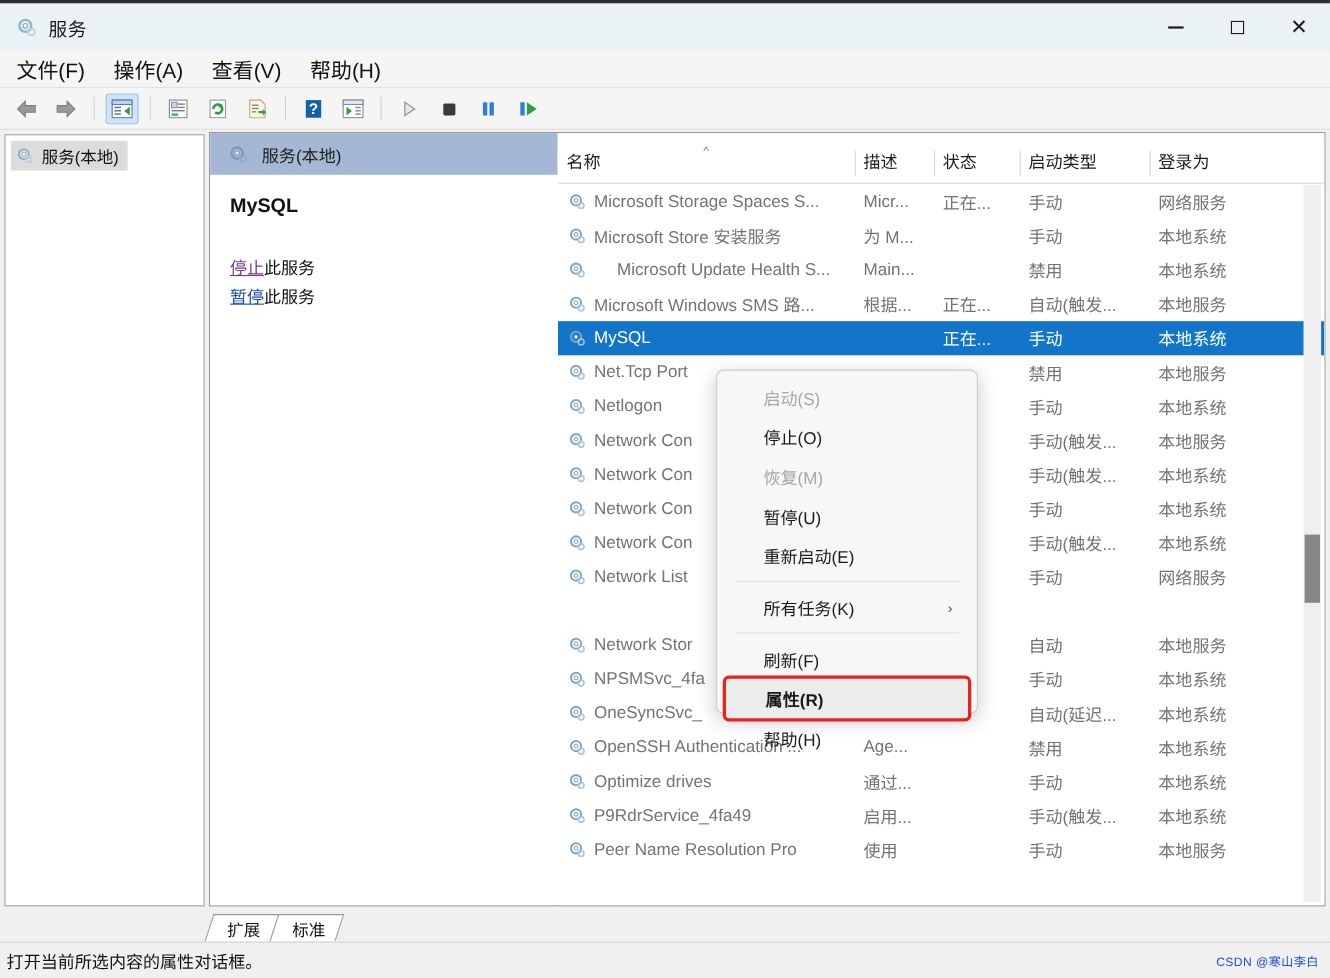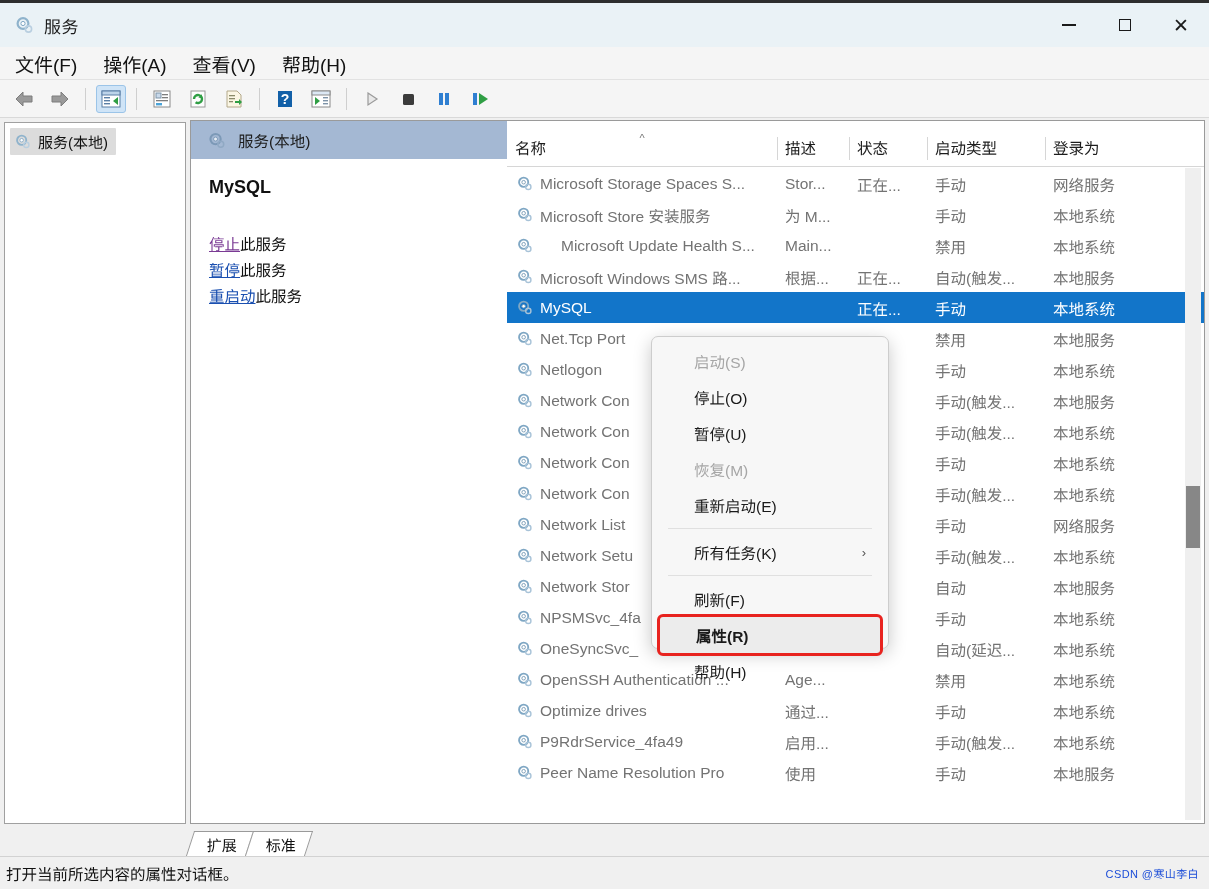--- a/index.html
+++ b/index.html
@@ -402,23 +402,20 @@
 
       <div class="detail">
         <div class="detail-title">MySQL</div>
         <div class="detail-links">
           <div>
             <span class="lnk visited">停止</span><span>此服务</span>
           </div>
           <div>
             <span class="lnk normal">暂停</span><span>此服务</span>
           </div>
-          <div>
-            <span class="lnk normal">重启动</span><span>此服务</span>
-          </div>
         </div>
       </div>
 
       <div class="list">
         <div class="list-head">
           <div class="hcell" style="width:270px">
             <span class="sort-arrow">^</span>
             <span>名称</span>
           </div>
           <div class="hcell" style="width:72px">
@@ -438,21 +435,21 @@
         <div class="rows" id="rows-host">
             <div class="row">
               <div class="cell name" style="width: 270px;">
                 <span class="svc-icon"><svg viewBox="0 0 20 20" width="17" height="17">
   <circle cx="9" cy="8.5" r="5.4" fill="none" stroke="#7fa7c4" stroke-width="2.2"></circle>
   <circle cx="9" cy="8.5" r="2.1" fill="#ffffff" stroke="#6f93b0" stroke-width="1"></circle>
   <circle cx="14.5" cy="14" r="3.1" fill="none" stroke="#a8c3d8" stroke-width="1.6"></circle>
                   </svg></span>
                 <span>Microsoft Storage Spaces S...</span>
               </div>
-              <div class="cell" style="width: 72px;">Stor...</div>
+              <div class="cell" style="width: 72px;">Micr...</div>
               <div class="cell" style="width: 78px;">正在...</div>
               <div class="cell" style="width: 118px;">手动</div>
               <div class="cell" style="width: 110px;">网络服务</div>
             </div>
             <div class="row">
               <div class="cell name" style="width: 270px;">
                 <span class="svc-icon"><svg viewBox="0 0 20 20" width="17" height="17">
   <circle cx="9" cy="8.5" r="5.4" fill="none" stroke="#7fa7c4" stroke-width="2.2"></circle>
   <circle cx="9" cy="8.5" r="2.1" fill="#ffffff" stroke="#6f93b0" stroke-width="1"></circle>
   <circle cx="14.5" cy="14" r="3.1" fill="none" stroke="#a8c3d8" stroke-width="1.6"></circle>
@@ -598,28 +595,20 @@
   <circle cx="14.5" cy="14" r="3.1" fill="none" stroke="#a8c3d8" stroke-width="1.6"></circle>
                   </svg></span>
                 <span>Network List</span>
               </div>
               <div class="cell" style="width: 72px;"></div>
               <div class="cell" style="width: 78px;">E...</div>
               <div class="cell" style="width: 118px;">手动</div>
               <div class="cell" style="width: 110px;">网络服务</div>
             </div>
             <div class="row">
-              <div class="cell name" style="width: 270px;">
-                <span class="svc-icon"><svg viewBox="0 0 20 20" width="17" height="17">
-  <circle cx="9" cy="8.5" r="5.4" fill="none" stroke="#7fa7c4" stroke-width="2.2"></circle>
-  <circle cx="9" cy="8.5" r="2.1" fill="#ffffff" stroke="#6f93b0" stroke-width="1"></circle>
-  <circle cx="14.5" cy="14" r="3.1" fill="none" stroke="#a8c3d8" stroke-width="1.6"></circle>
-                  </svg></span>
-                <span>Network Setu</span>
-              </div>
               <div class="cell" style="width: 72px;"></div>
               <div class="cell" style="width: 78px;"></div>
               <div class="cell" style="width: 118px;">手动(触发...</div>
               <div class="cell" style="width: 110px;">本地系统</div>
             </div>
             <div class="row">
               <div class="cell name" style="width: 270px;">
                 <span class="svc-icon"><svg viewBox="0 0 20 20" width="17" height="17">
   <circle cx="9" cy="8.5" r="5.4" fill="none" stroke="#7fa7c4" stroke-width="2.2"></circle>
   <circle cx="9" cy="8.5" r="2.1" fill="#ffffff" stroke="#6f93b0" stroke-width="1"></circle>
@@ -726,25 +715,25 @@
     </div>
   </div>
 
   <div class="ctxmenu" id="ctxmenu-host">
       <div class="ctxitem disabled">
         <span>启动(S)</span>
       </div>
       <div class="ctxitem">
         <span>停止(O)</span>
       </div>
+      <div class="ctxitem disabled">
+        <span>恢复(M)</span>
+      </div>
       <div class="ctxitem">
         <span>暂停(U)</span>
-      </div>
-      <div class="ctxitem disabled">
-        <span>恢复(M)</span>
       </div>
       <div class="ctxitem">
         <span>重新启动(E)</span>
       </div>
       <div class="ctxsep"></div>
       <div class="ctxitem">
         <span>所有任务(K)</span>
         <span class="sub-arrow">›</span>
       </div>
       <div class="ctxsep"></div>

